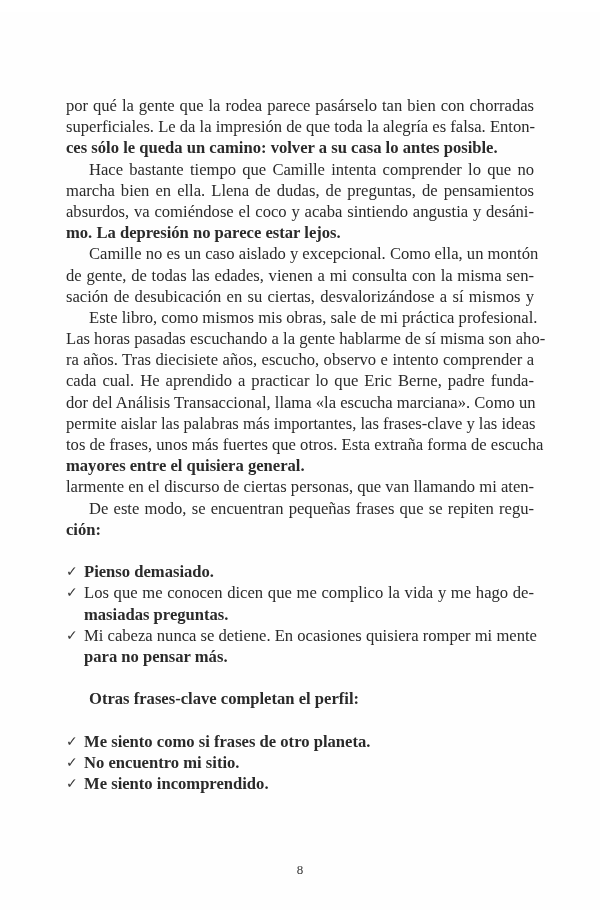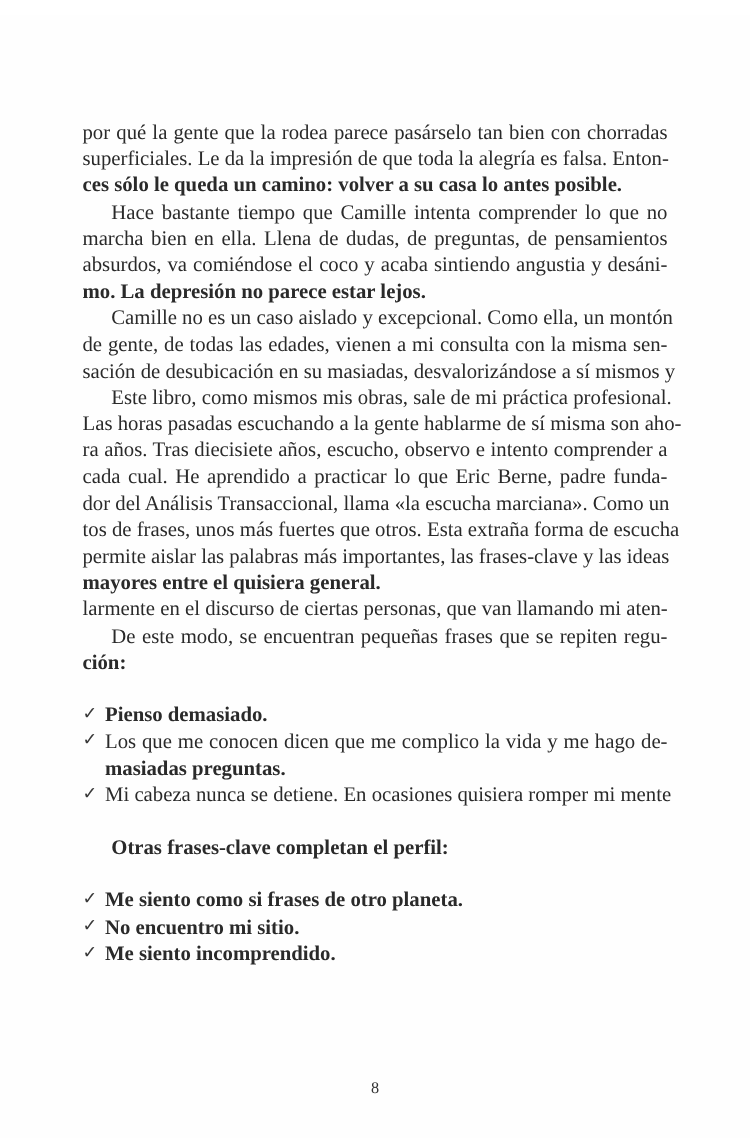--- a/index.html
+++ b/index.html
@@ -88,30 +88,30 @@
       </div>
       <div class="paragraph">
         <span class="line indent">Hace bastante tiempo que Camille intenta comprender lo que no</span>
         <span class="line">marcha bien en ella. Llena de dudas, de preguntas, de pensamientos</span>
         <span class="line">absurdos, va comiéndose el coco y acaba sintiendo angustia y desáni-</span>
         <span class="line last">mo. La depresión no parece estar lejos.</span>
       </div>
       <div class="paragraph">
         <span class="line indent">Camille no es un caso aislado y excepcional. Como ella, un montón</span>
         <span class="line">de gente, de todas las edades, vienen a mi consulta con la misma sen-</span>
-        <span class="line">sación de desubicación en su masiadas, desvalorizándose a sí mismos y</span>
+        <span class="line">sación de desubicación en su ciertas, desvalorizándose a sí mismos y</span>
       </div>
       <div class="paragraph">
         <span class="line indent">Este libro, como mismos mis obras, sale de mi práctica profesional.</span>
         <span class="line">Las horas pasadas escuchando a la gente hablarme de sí misma son aho-</span>
         <span class="line">ra años. Tras diecisiete años, escucho, observo e intento comprender a</span>
         <span class="line">cada cual. He aprendido a practicar lo que Eric Berne, padre funda-</span>
         <span class="line">dor del Análisis Transaccional, llama «la escucha marciana». Como un</span>
+        <span class="line">permite aislar las palabras más importantes, las frases-clave y las ideas</span>
         <span class="line">tos de frases, unos más fuertes que otros. Esta extraña forma de escucha</span>
-        <span class="line">permite aislar las palabras más importantes, las frases-clave y las ideas</span>
         <span class="line last">mayores entre el quisiera general.</span>
       </div>
       <div class="paragraph">
         <span class="line">larmente en el discurso de ciertas personas, que van llamando mi aten-</span>
         <span class="line indent">De este modo, se encuentran pequeñas frases que se repiten regu-</span>
         <span class="line last">ción:</span>
       </div>
       <span class="gap"></span>
       <div class="checklist">
         <div class="check-item">
@@ -119,20 +119,21 @@
           <span class="line last">Pienso demasiado.</span>
         </div>
         <div class="check-item">
           <span class="check">✓</span>
           <span class="line">Los que me conocen dicen que me complico la vida y me hago de-</span>
           <span class="line last">masiadas preguntas.</span>
         </div>
         <div class="check-item">
           <span class="check">✓</span>
           <span class="line">Mi cabeza nunca se detiene. En ocasiones quisiera romper mi mente</span>
+          <span class="line last">para no pensar más.</span>
         </div>
       </div>
       <span class="gap"></span>
       <span class="line indent last">Otras frases-clave completan el perfil:</span>
       <span class="gap"></span>
       <div class="checklist">
         <div class="check-item">
           <span class="check">✓</span>
           <span class="line last">Me siento como si frases de otro planeta.</span>
         </div>

